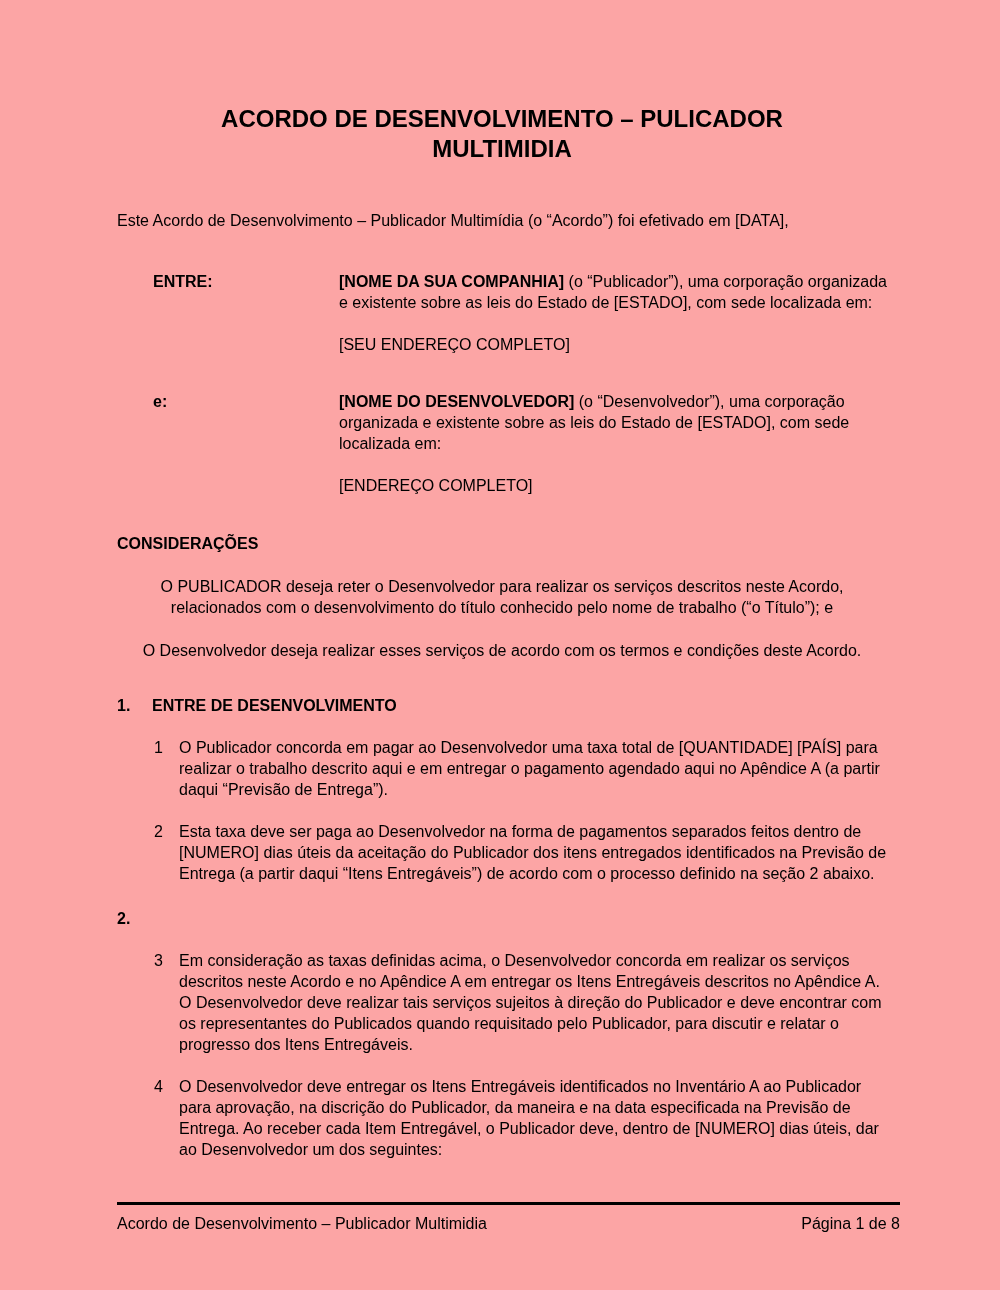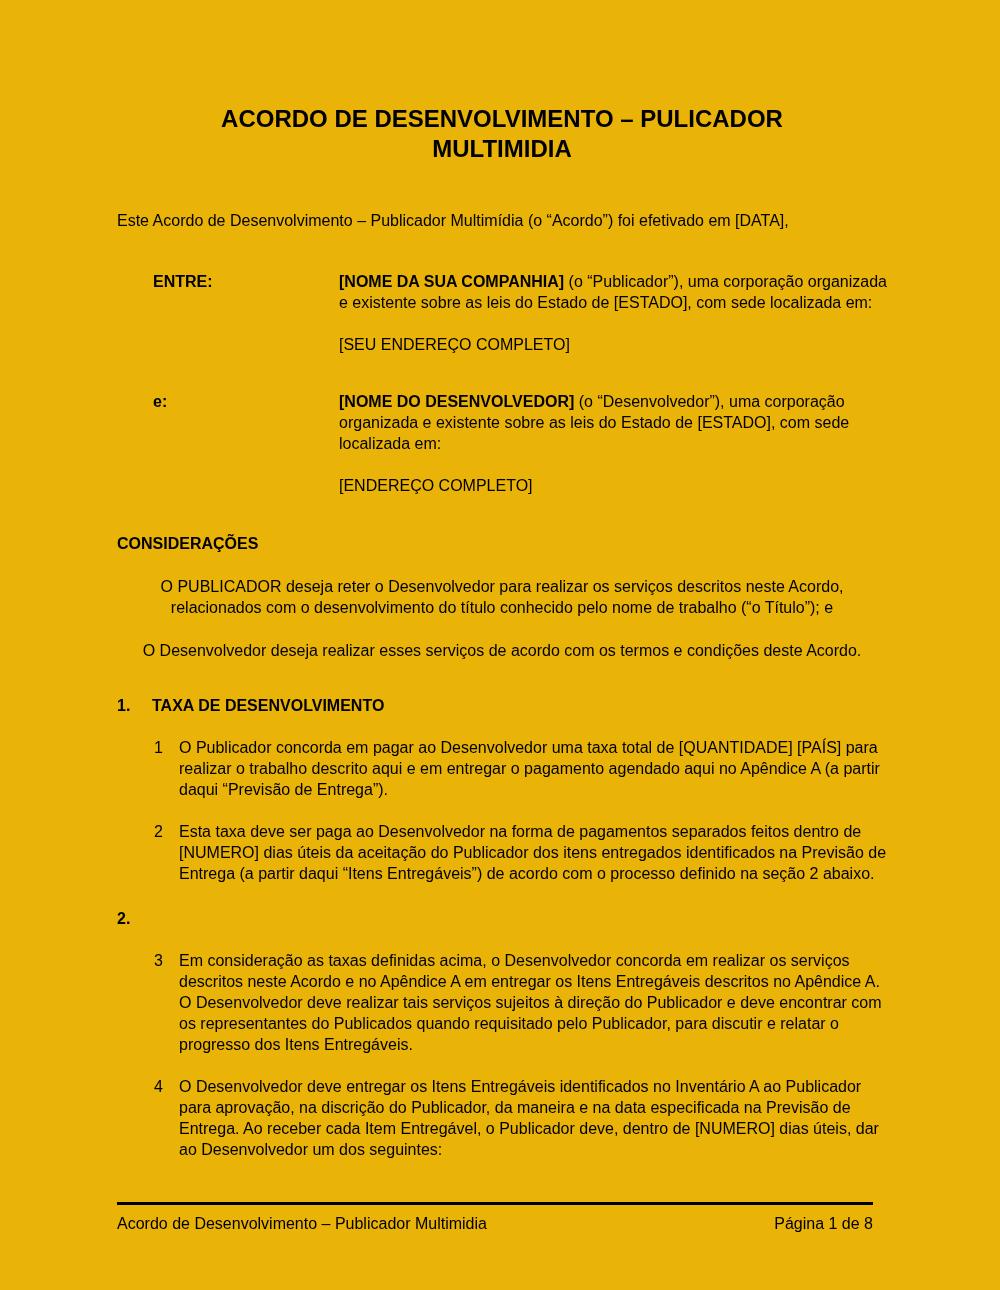--- a/index.html
+++ b/index.html
@@ -1,21 +1,21 @@
 <!DOCTYPE html>
 <html><head>
 <meta charset="utf-8">
 <style>
   html, body { margin: 0; padding: 0; background: #fff; }
   .page {
     position: relative;
     width: 1000px;
     height: 1290px;
     box-sizing: border-box;
-    background: #eab308;
+    background: #fca5a5;
     color: #000000;
     font-family: "Liberation Sans", sans-serif;
     font-size: 16px;
     line-height: 21px;
     padding: 104px 113px 0 117px;
     overflow: hidden;
   }
   .doc-title {
     font-size: 24px;
     line-height: 30px;
@@ -40,21 +40,21 @@
   }
   .cons-p { margin: 22px 0 0 0; text-align: center; }
   .section-head { display: flex; font-weight: bold; margin-top: 34px; }
   .sec-num { width: 35px; flex: none; }
   .item { display: flex; margin: 21px 0 0 37px; }
   .item-num { width: 25px; flex: none; }
   .item-text { flex: 1; }
   .footer {
     position: absolute;
     left: 117px;
-    right: 127px;
+    right: 100px;
     top: 1202px;
     border-top: 3px solid #000;
     padding-top: 8px;
     display: flex;
     justify-content: space-between;
   }
 </style>
 </head>
 <body>
 
@@ -79,21 +79,21 @@
       <p class="party-address">[ENDEREÇO COMPLETO]</p>
     </div>
   </div>
 
   <h2 class="considerations-heading">CONSIDERAÇÕES</h2>
   <p class="cons-p">O PUBLICADOR deseja reter o Desenvolvedor para realizar os serviços descritos neste Acordo, relacionados com o desenvolvimento do título conhecido pelo nome de trabalho (“o Título”); e</p>
   <p class="cons-p">O Desenvolvedor deseja realizar esses serviços de acordo com os termos e condições deste Acordo.</p>
 
   <div class="section-head">
     <span class="sec-num">1.</span>
-    <span class="sec-title">TAXA DE DESENVOLVIMENTO</span>
+    <span class="sec-title">ENTRE DE DESENVOLVIMENTO</span>
   </div>
   <div class="item">
     <span class="item-num">1</span>
     <span class="item-text">O Publicador concorda em pagar ao Desenvolvedor uma taxa total de [QUANTIDADE] [PAÍS] para realizar o trabalho descrito aqui e em entregar o pagamento agendado aqui no Apêndice A (a partir daqui “Previsão de Entrega”).</span>
   </div>
   <div class="item">
     <span class="item-num">2</span>
     <span class="item-text">Esta taxa deve ser paga ao Desenvolvedor na forma de pagamentos separados feitos dentro de [NUMERO] dias úteis da aceitação do Publicador dos itens entregados identificados na Previsão de Entrega (a partir daqui “Itens Entregáveis”) de acordo com o processo definido na seção 2 abaixo.</span>
   </div>
 

